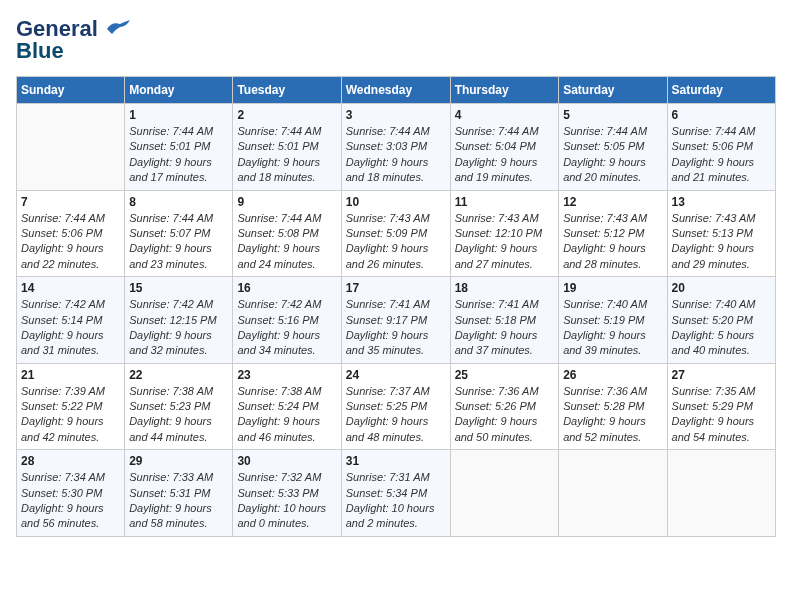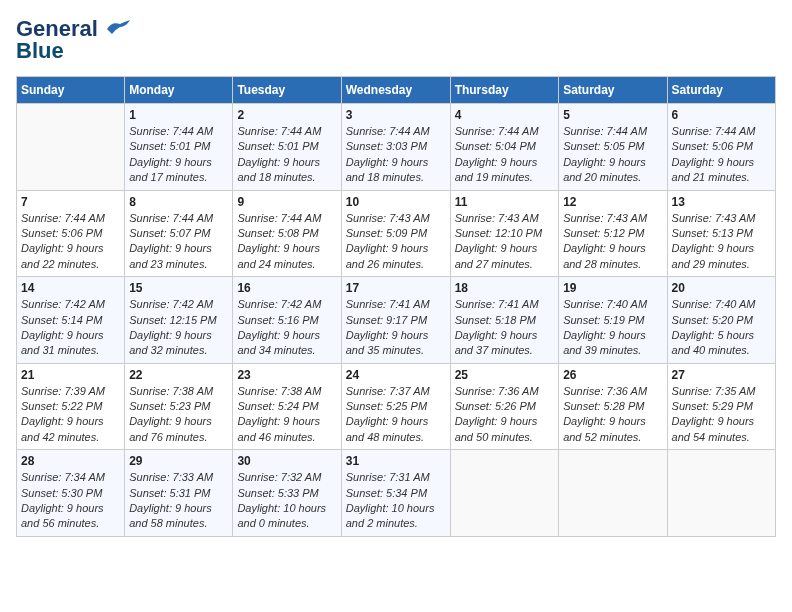--- a/index.html
+++ b/index.html
@@ -290,21 +290,21 @@
           <span>Sunrise: 7:39 AM</span><br>
           <span>Sunset: 5:22 PM</span><br>
           <span>Daylight: 9 hours and 42 minutes.</span>
         </div>
       </td>
         <td>
         <span class="day-num">22</span>
         <div class="day-info">
           <span>Sunrise: 7:38 AM</span><br>
           <span>Sunset: 5:23 PM</span><br>
-          <span>Daylight: 9 hours and 76 minutes.</span>
+          <span>Daylight: 9 hours and 44 minutes.</span>
         </div>
       </td>
         <td>
         <span class="day-num">23</span>
         <div class="day-info">
           <span>Sunrise: 7:38 AM</span><br>
           <span>Sunset: 5:24 PM</span><br>
           <span>Daylight: 9 hours and 46 minutes.</span>
         </div>
       </td>

